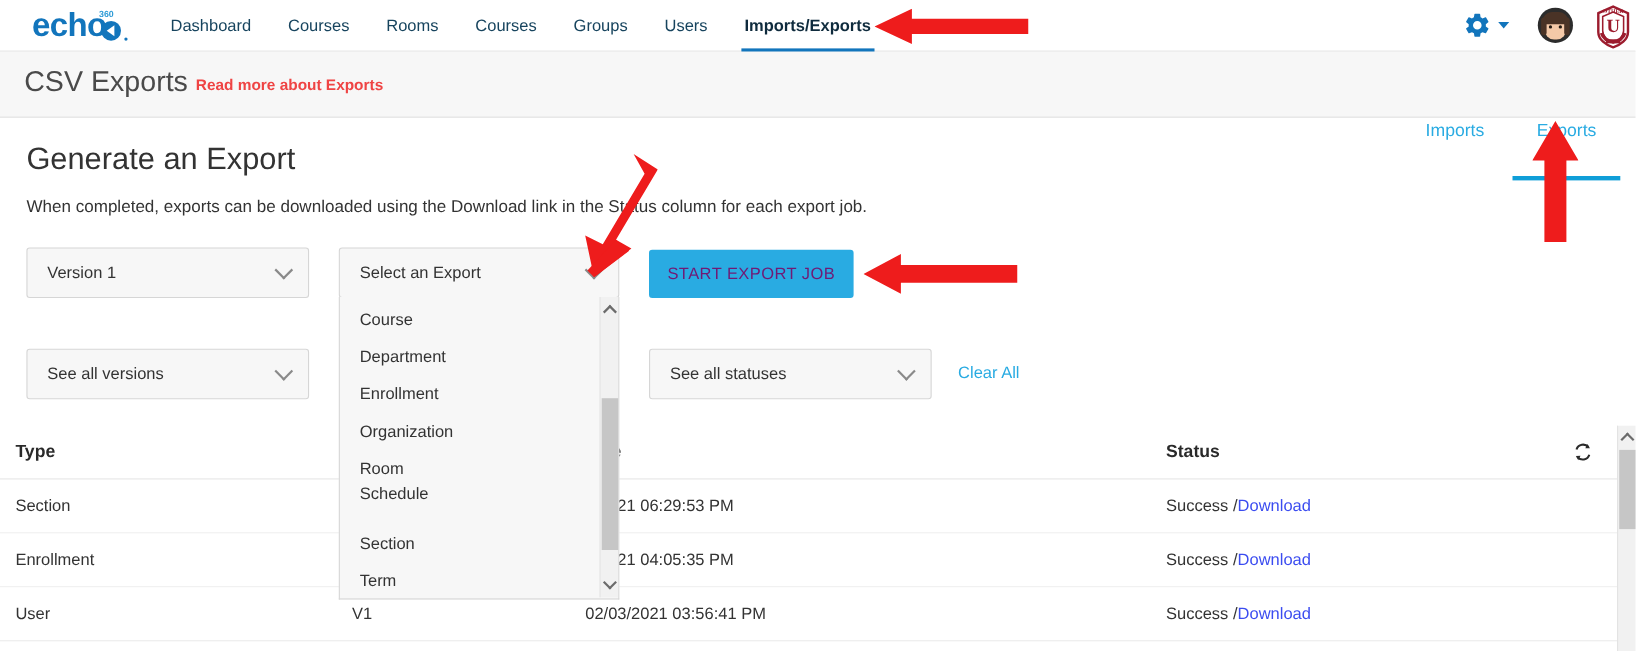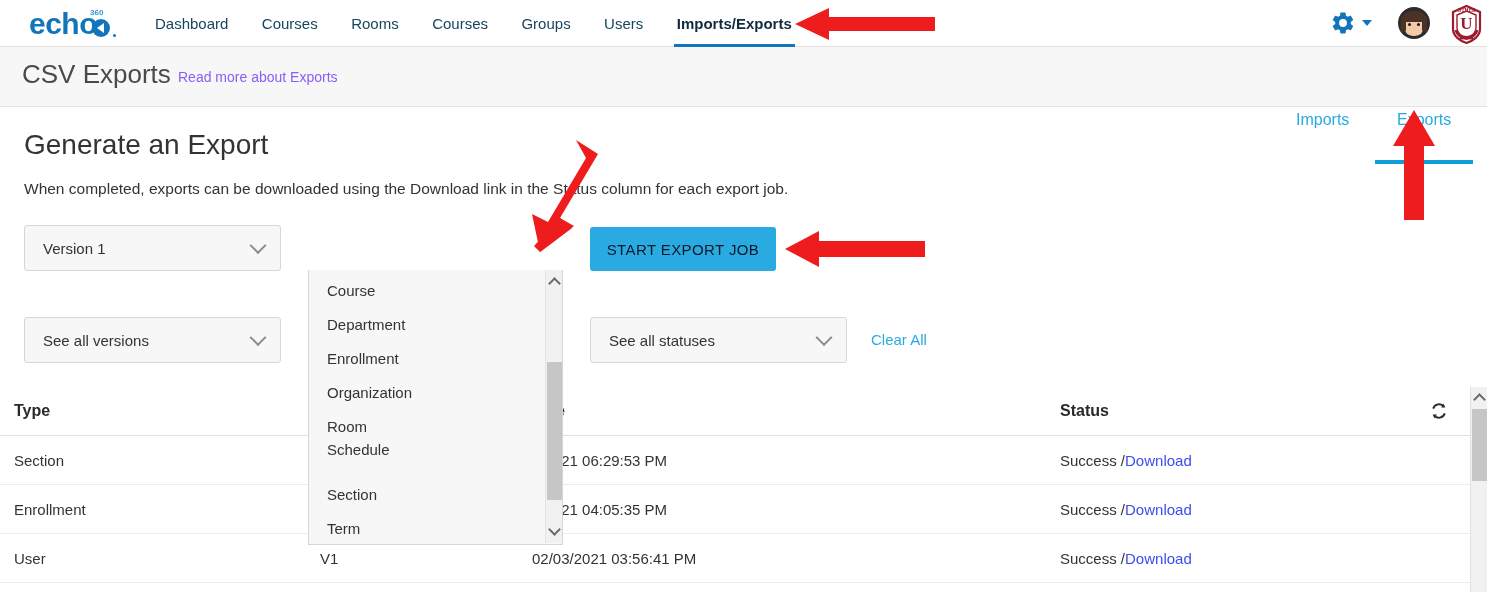--- a/index.html
+++ b/index.html
@@ -69,21 +69,21 @@
 
   
   .subheader {
     position:absolute; left:0; top:47px; width:1487px; height:60px;
     background:#f7f7f7; border-bottom:1px solid #e2e2e2;
   }
   .page-title {
     position:absolute; left:22px; top:12px; font-size:26px; color:#4a4a4a; font-weight:400;
   }
   .readmore {
-    position:absolute; left:178px; top:22px; font-size:14px; color:#8b5cf6; cursor:pointer;
+    position:absolute; left:178px; top:22px; font-size:14px; color:#ef4444; cursor:pointer;font-weight:bold;
   }
   .subtab {
     position:absolute; top:18px; font-size:16px; color:#29abe2; cursor:pointer; height:42px;margin-top:46px;
   }
   .subtab.imports { left:1296px; }
   .subtab.exports { left:1397px; }
   .subtab.active:after {
     content:""; position:absolute; left:-22px; right:-22px; bottom:-11px; height:4px; background:#0f9ed8;
   }
 
@@ -105,21 +105,21 @@
     border-right:2px solid #8a8a8a; border-bottom:2px solid #8a8a8a;
     transform:translateY(-70%) rotate(45deg);
   }
   .sel-version { left:24px; top:225px; width:257px; height:46px; }
   .sel-export  { left:308px; top:225px; width:255px; height:46px; }
   .sel-allver  { left:24px; top:317px; width:257px; height:46px; }
   .sel-allstat { left:590px; top:317px; width:257px; height:46px;padding-left:36px; }
 
   .start-btn {
     position:absolute; left:590px; top:227px; width:186px; height:44px;
-    background:#29abe2; color:#0f172a; border:none; border-radius:3px;
+    background:#29abe2; color:#701a75; border:none; border-radius:3px;
     font-size:15px; letter-spacing:.4px; cursor:pointer;
     font-family:"Liberation Sans", sans-serif;
   }
   .clear-all {
     position:absolute; left:871px; top:331px; font-size:15px; color:#29abe2; cursor:pointer;
   }
 
   
   .dropdown {
     position:absolute; left:308px; top:270px; width:255px; height:275px;
@@ -234,20 +234,24 @@
   </div>
 
   <span class="section-title">Generate an Export</span>
   <span class="section-desc">When completed, exports can be downloaded using the Download link in the Status column for each export job.</span>
 
   <div class="select sel-version">
     <span class="lbl">Version 1</span>
     <span class="chev"></span>
   </div>
 
+  <div class="select sel-export">
+    <span class="lbl">Select an Export</span>
+    <span class="chev"></span>
+  </div>
 
   <button class="start-btn">START EXPORT JOB</button>
 
   <div class="select sel-allver">
     <span class="lbl">See all versions</span>
     <span class="chev"></span>
   </div>
 
   <div class="select sel-allstat">
     <span class="lbl">See all statuses</span>

